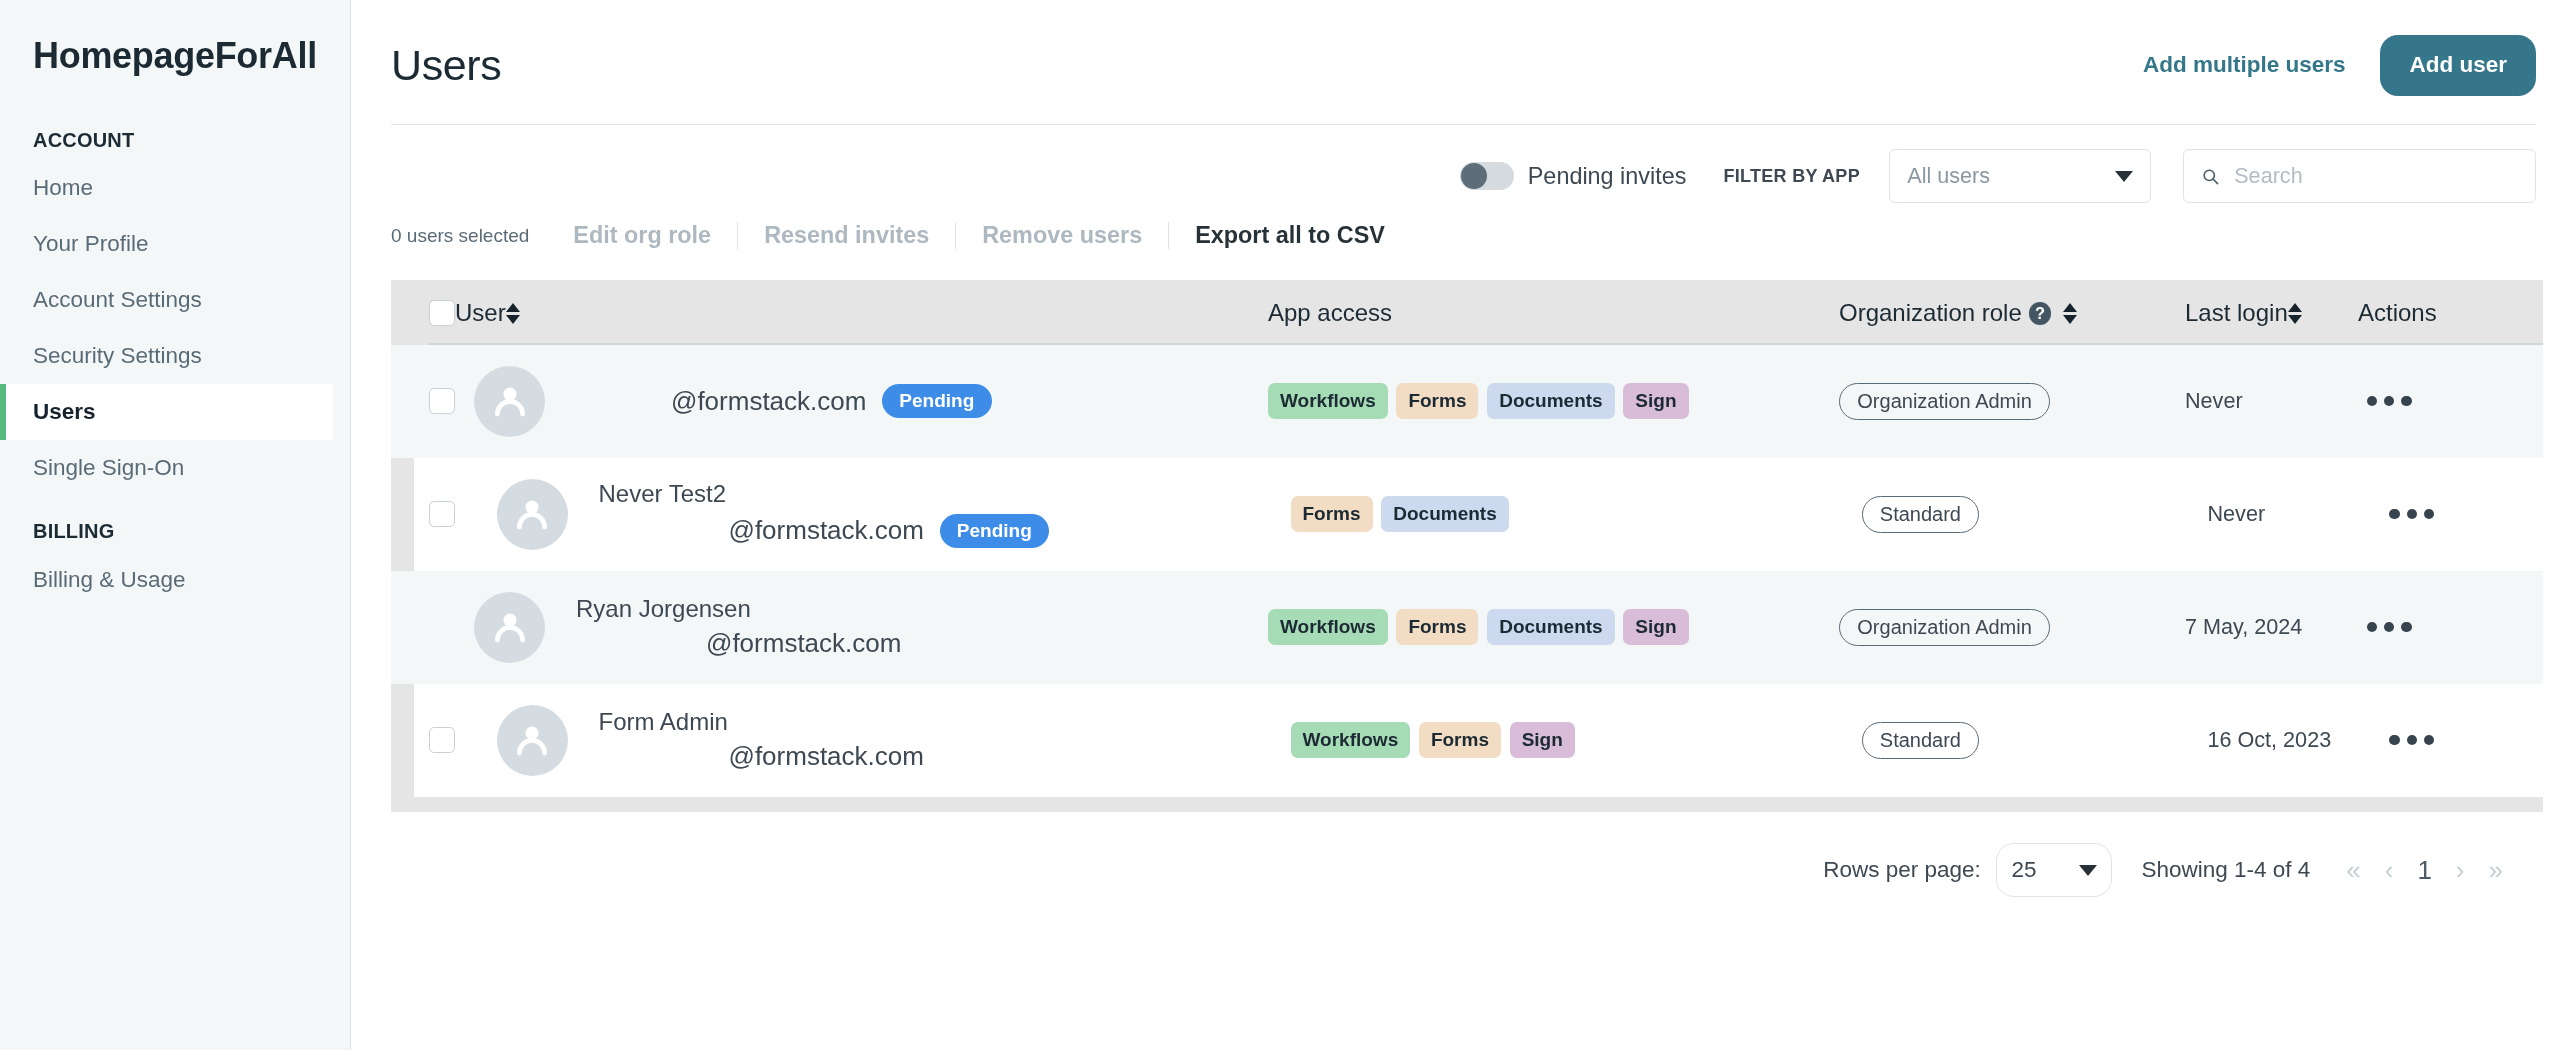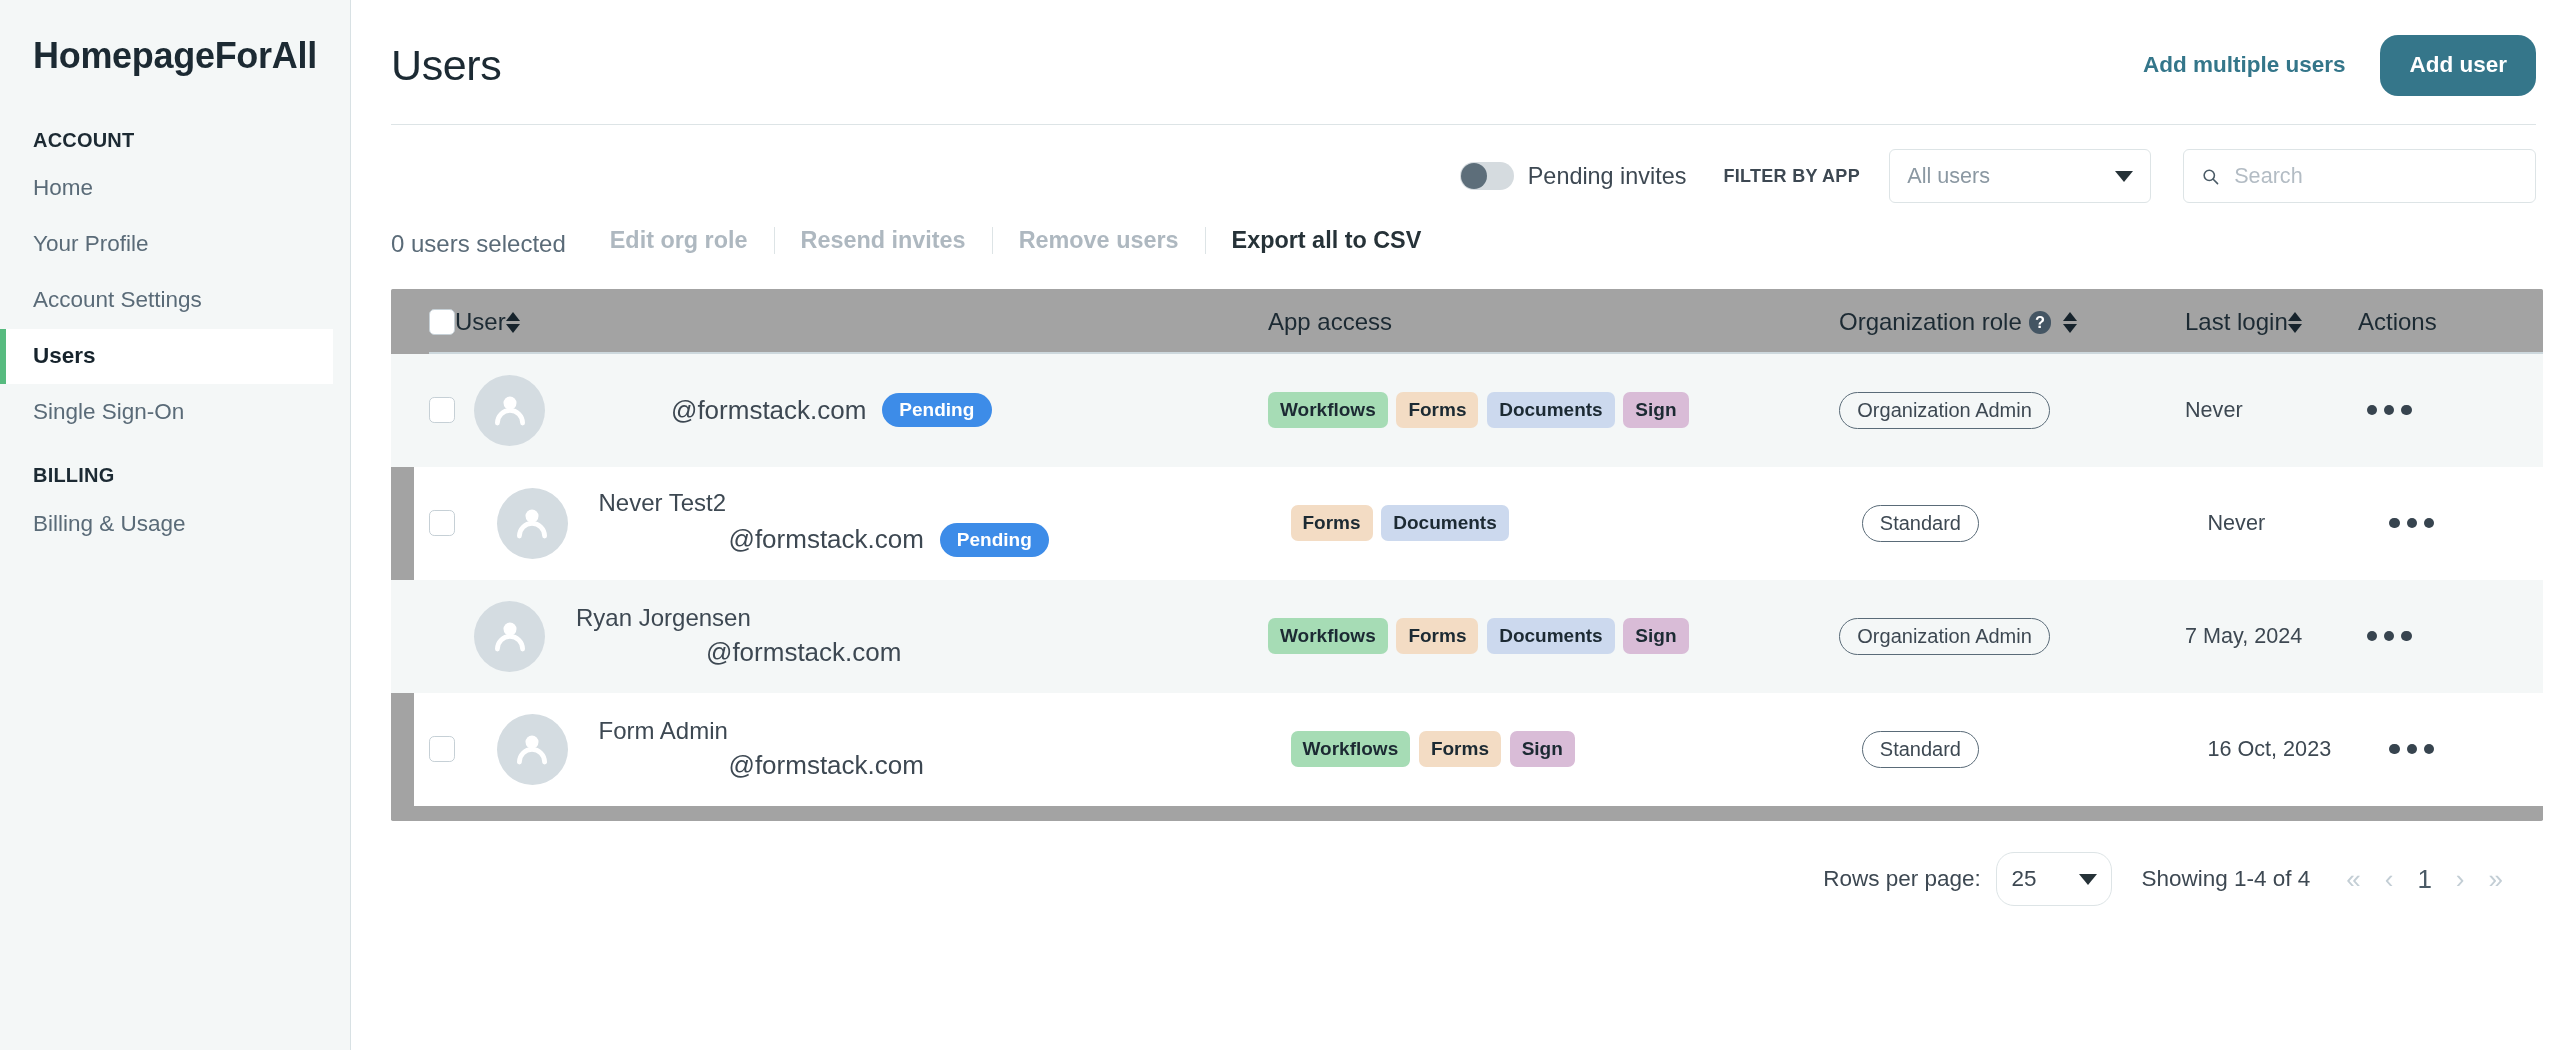--- a/index.html
+++ b/index.html
@@ -95,31 +95,31 @@
   .search-box input {
     border: none; outline: none; font-size: 21.6px; color:#3d4852;
     font-family: "Liberation Sans", sans-serif; width: 100%; background: transparent;
   }
   .search-box input::placeholder { color: #b3bcc4; }
 
   
   .toolbar {
     display: flex; align-items: center; padding: 19px 40px 0 40px; gap: 0;
   }
-  .tb-text { font-size: 24px; color: #5a6b78; padding-right: 44px; white-space: nowrap; margin-top: 8px; }
+  .tb-text { font-size: 19px; color: #5a6b78; padding-right: 44px; white-space: nowrap; }
   .tb-action {
     font-size: 23.4px; font-weight: 700; color: #aeb8c0; padding: 0 26px;
     cursor: pointer; white-space: nowrap; border-left: 1.7px solid #dde4e6;
   }
   .tb-action.first { border-left: none; padding-left: 0; }
   .tb-action.enabled { color: #263238; }
 
   
   .table-wrap {
-    margin: 31px 33px 0 40px; background: #a3a3a3; padding-bottom: 15.6px;
+    margin: 31px 33px 0 40px; background: #e5e5e5; padding-bottom: 15.6px;
     border-radius: 1.7px;
   }
   .t-row { display: flex; align-items: center; width: 100%; }
   .t-head { padding: 19px 0 0 0; }
   .c-check { flex: 0 0 64px; display:flex; align-items:center; justify-content:flex-start; padding-left: 38px; }
   .c-user  { flex: 0 0 813px; display:flex; align-items:center; }
   .c-app   { flex: 0 0 571px; display:flex; align-items:center; gap: 8.7px; flex-wrap: wrap; }
   .c-role  { flex: 0 0 346px; display:flex; align-items:center; }
   .c-login { flex: 0 0 173px; display:flex; align-items:center; }
   .c-act   { flex: 1; display:flex; align-items:center; }
@@ -202,20 +202,21 @@
 
 <div class="app">
 
   <aside class="sidebar">
     <div class="brand">HomepageForAll</div>
     <div id="nav-host">
         <div class="nav-group-label">ACCOUNT</div>
         <div class="nav-item">Home</div>
         <div class="nav-item">Your Profile</div>
         <div class="nav-item">Account Settings</div>
+        <div class="nav-item">Security Settings</div>
         <div class="nav-item active">Users</div>
         <div class="nav-item">Single Sign-On</div>
         <div class="nav-group-label">BILLING</div>
         <div class="nav-item">Billing &amp; Usage</div>
       </div>
   </aside>
 
   <main class="main">
 
     <div class="page-head">

